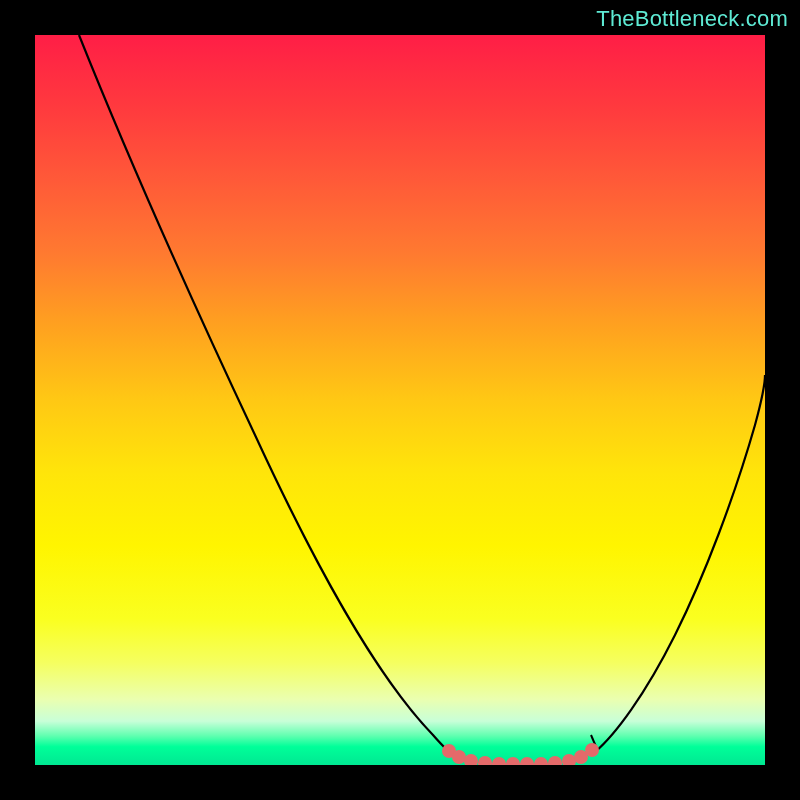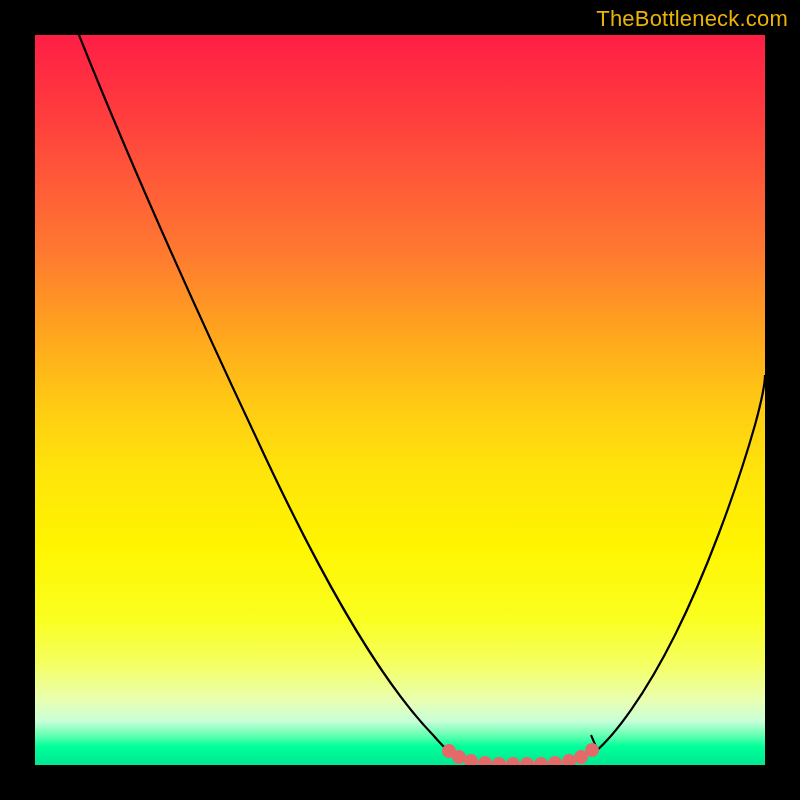--- a/index.html
+++ b/index.html
@@ -49,21 +49,21 @@
     );
   }
   svg.curves {
     position: absolute;
     inset: 0;
   }
   .watermark {
     position: absolute;
     top: 6px;
     right: 12px;
-    color: #eab308;
+    color: #5eead4;
     font-size: 22px;
     font-weight: 500;
     letter-spacing: 0.2px;
     user-select: none;
   }
 </style>
 </head>
 <body>
 
 <div class="frame">

